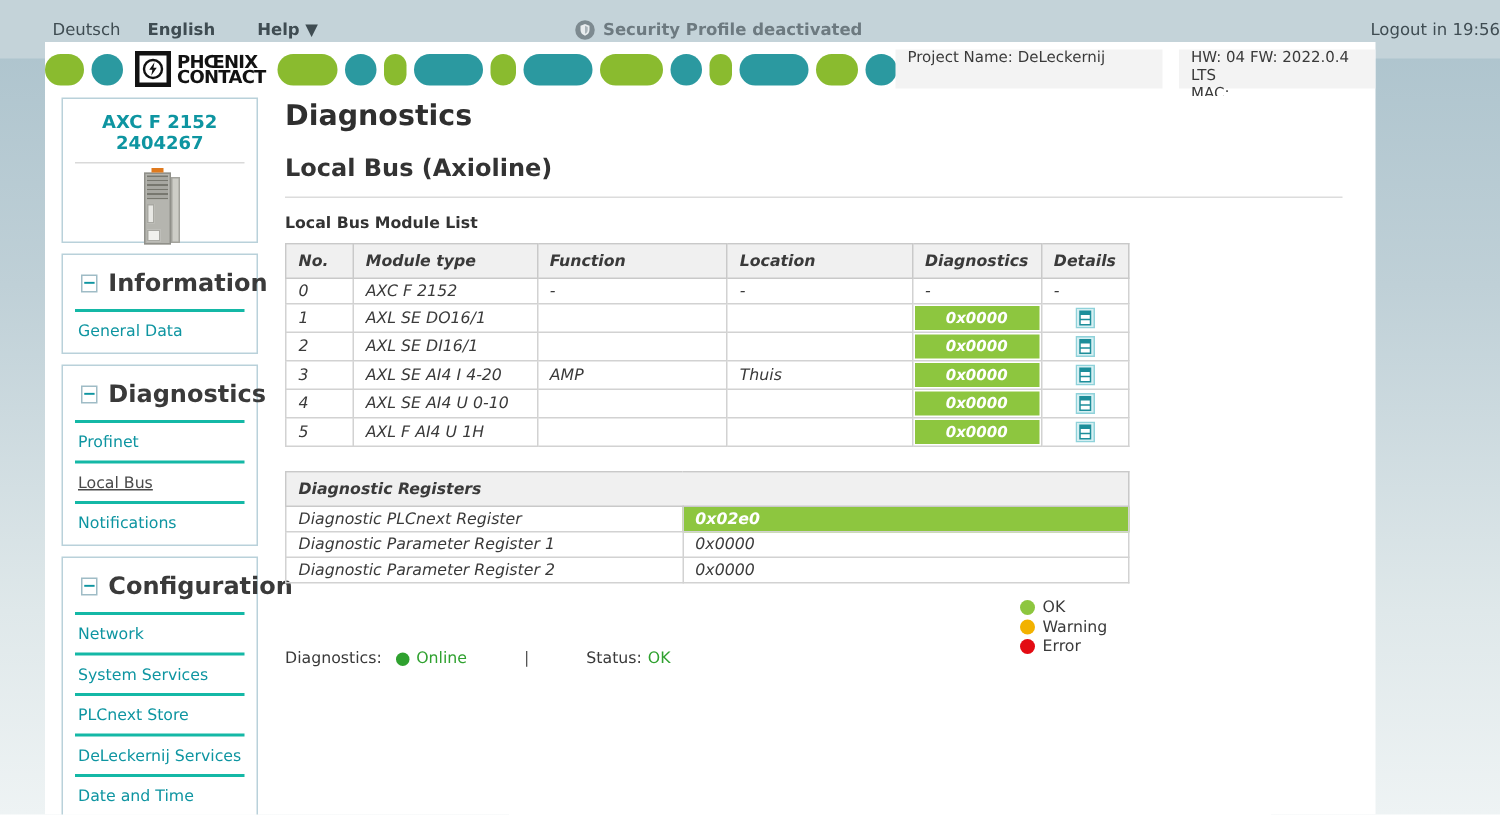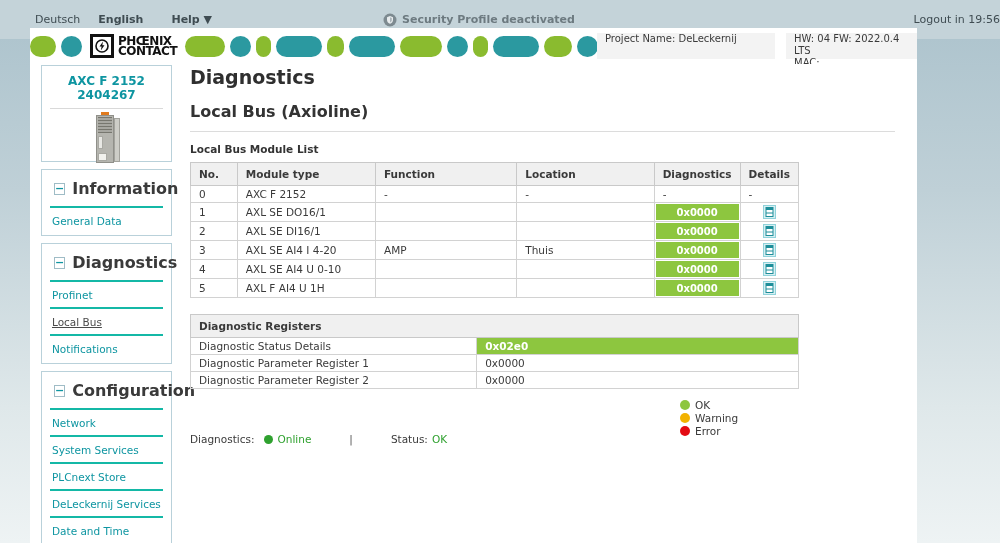--- a/index.html
+++ b/index.html
@@ -58,21 +58,21 @@
   .side-links { padding:0 0 2px; }
   .side-link { margin:0 8px; border-top:2px solid #14b8a6; padding:7px 2px 6px; font-size:10.5px; }
   .side-link span { color:#0e95a1; cursor:pointer; }
   .side-link.active span { color:#4a4a4a; text-decoration:underline; }
   
   .main { position:absolute; left:160px; top:30px; width:720px; }
   h1.title { font-size:19px; font-weight:600; color:#2f2f2f; margin:8px 0 14px; letter-spacing:0; }
   .subtitle { font-weight:bold; font-size:16px; color:#333; margin-bottom:9px; }
   .rule { border:none; border-top:1px solid #dcdcdc; margin:10px 0 11px; width:705px; }
   .table-title { font-weight:bold; font-size:10.5px; color:#333; margin-bottom:7px; }
-  table.grid { border-collapse:collapse; width:609px; font-size:10.5px; color:#3a3a3a; }
+  table.grid { border-collapse:collapse; width:563px; font-size:10.5px; color:#3a3a3a;font-style:italic; }
   table.grid th { background:#f0f0f0; border:1px solid #c9c9c9; text-align:left; font-weight:bold;
     padding:5px 8px; font-size:10.5px; }
   table.grid td { border:1px solid #d2d2d2; padding:2px 8px; height:15px; }
   td.diagcell, td.detcell { padding:1px !important; text-align:center; }
   td.diagcell.plain, td.detcell.plain { padding:2px 8px !important; text-align:left; }
   .badge { background:#8dc63f; color:#fff; font-weight:bold; font-size:10px; text-align:center;
     padding:2.5px 0; }
   .det-icon { display:inline-block; vertical-align:middle; cursor:pointer; }
   table.reg { margin-top:16px; }
   td.green { background:#8dc63f; color:#fff; font-weight:bold; }
@@ -315,21 +315,21 @@
     <table class="grid reg">
       <colgroup>
           <col style="width:265px">
           <col style="width:298px">
         </colgroup>
       <tbody id="reg-body">
         <tr>
           <th colspan="2">Diagnostic Registers</th>
         </tr>
       <tr>
-            <td>Diagnostic Status Details</td>
+            <td>Diagnostic PLCnext Register</td>
             <td class="green">0x02e0</td>
           </tr>
           <tr>
             <td>Diagnostic Parameter Register 1</td>
             <td>0x0000</td>
           </tr>
           <tr>
             <td>Diagnostic Parameter Register 2</td>
             <td>0x0000</td>
           </tr>

